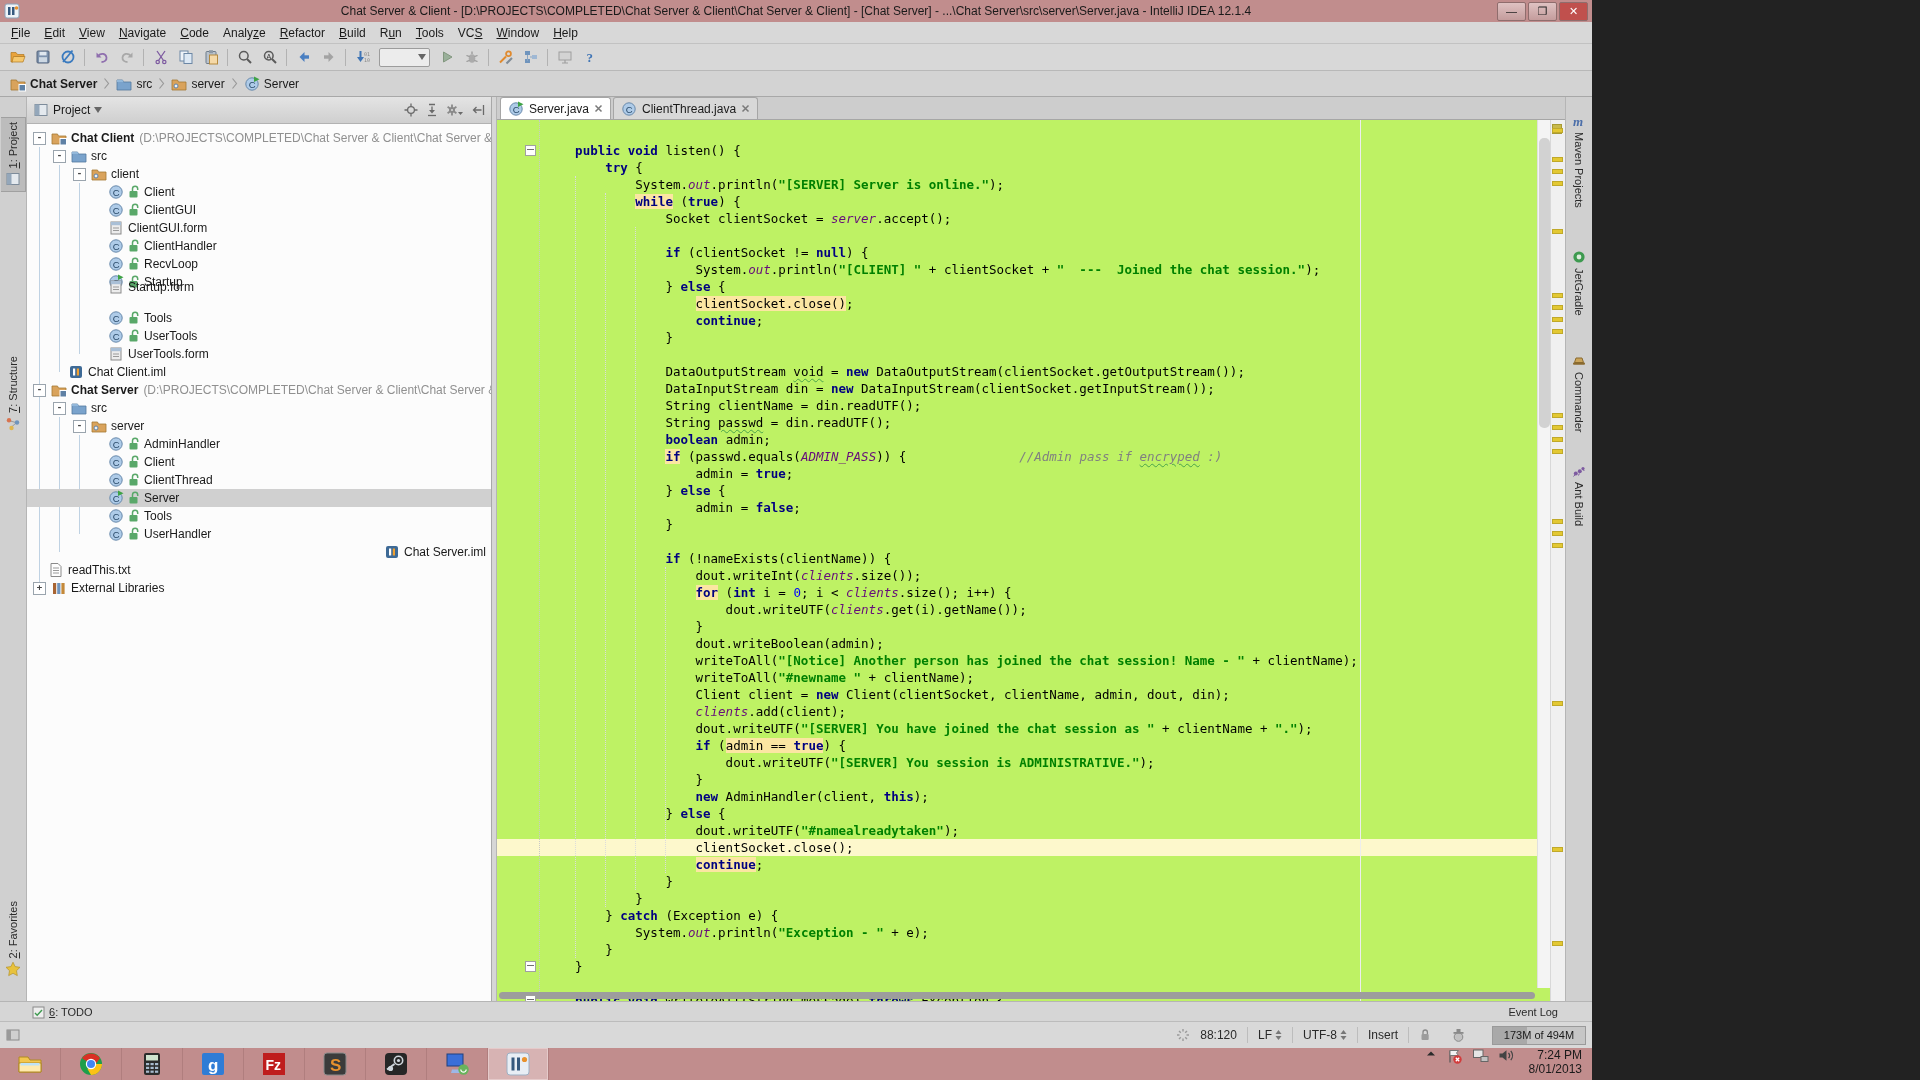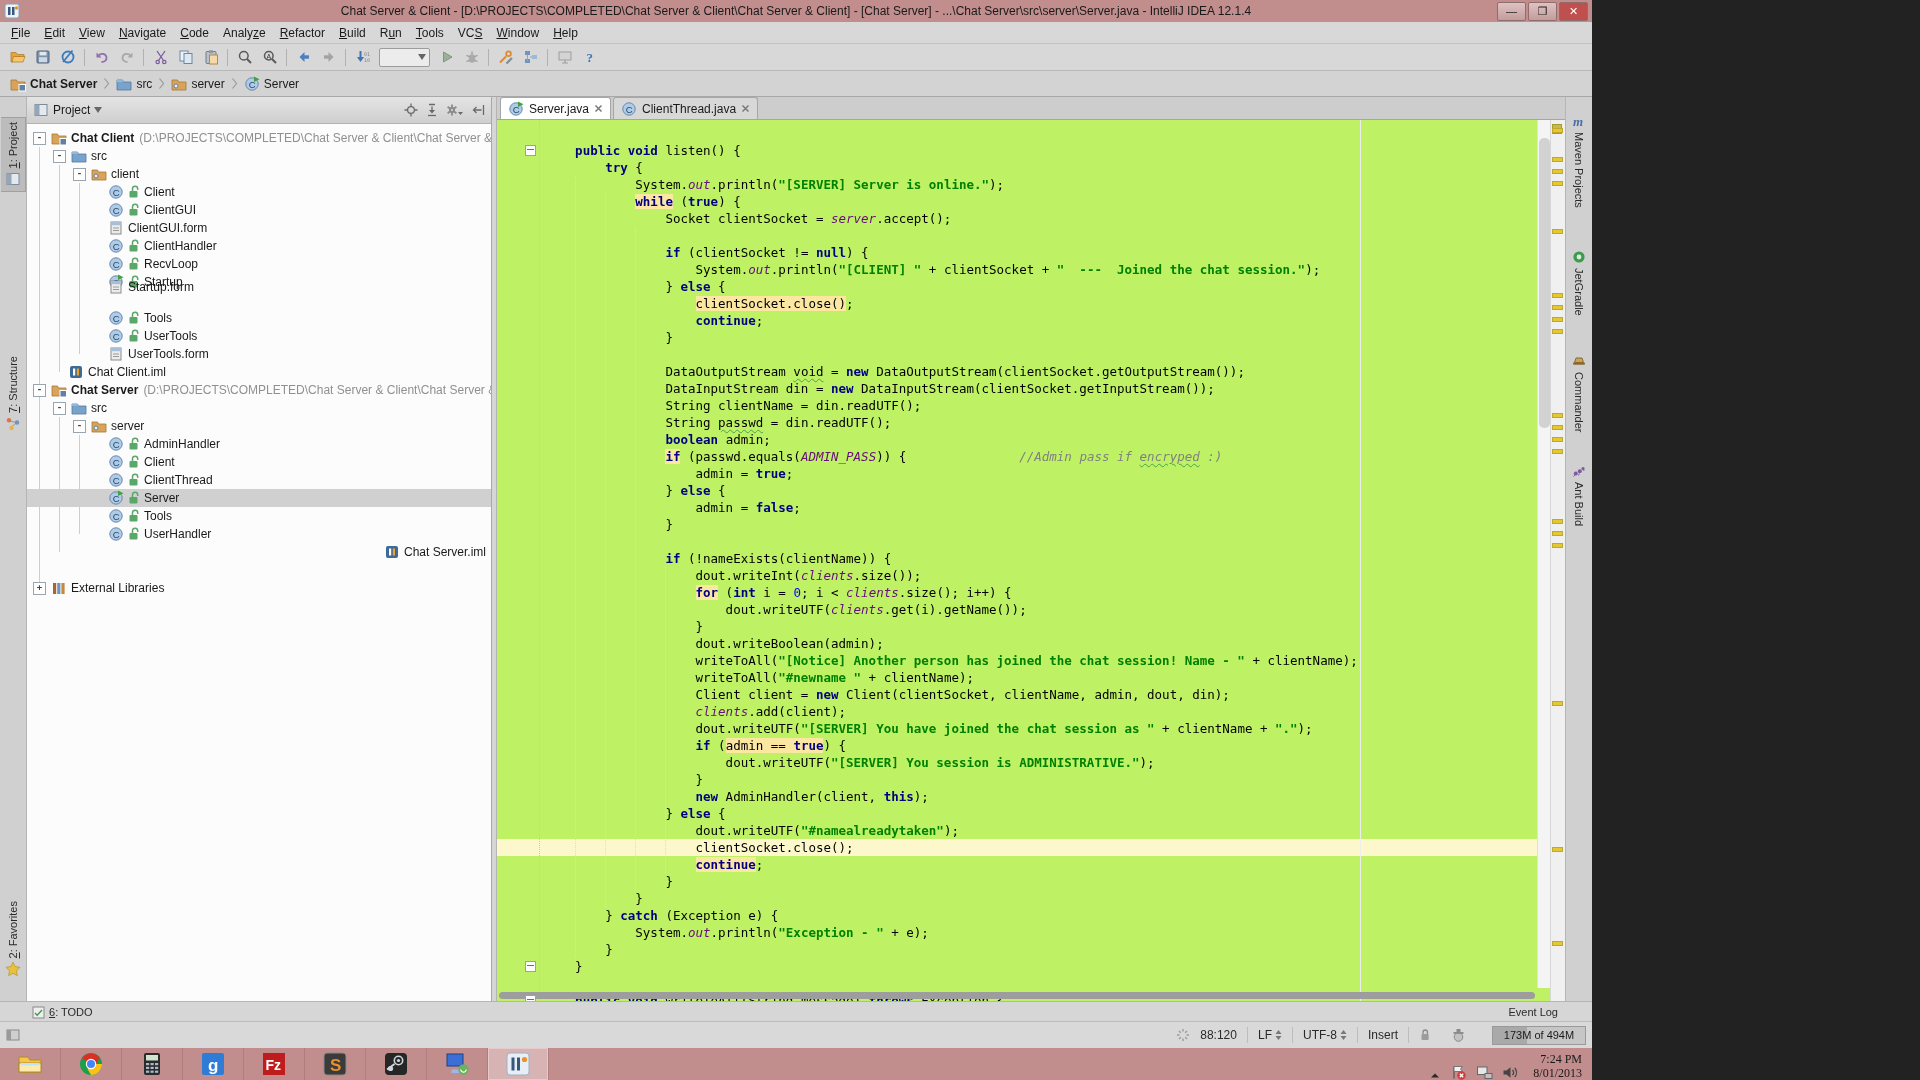--- a/index.html
+++ b/index.html
@@ -101,21 +101,21 @@
   #statusbar{position:absolute;left:0;right:0;bottom:32px;height:26px;background:#d9d9d9;border-top:1px solid #bcbcbc;display:flex;align-items:center;font-size:12px;color:#2a2a2a;padding:0 6px;}
   #sb-right{margin-left:auto;display:flex;align-items:center;gap:0;}
   .sb-item{padding:0 10px;display:flex;align-items:center;gap:3px;}
   .sb-sep{width:1px;height:16px;background:#bdbdbd;}
   #memory{width:92px;height:17px;border:1px solid #9a9a9a;background:linear-gradient(to right,#a9a9a9 0 37%,#c6c6c6 37%);display:flex;align-items:center;justify-content:center;font-size:11px;color:#1a1a1a;margin-left:16px;}
 
   
   #taskbar{position:absolute;left:0;right:0;bottom:0;height:32px;background:#c18d8d;display:flex;align-items:stretch;}
   .task-icon{width:60px;display:flex;align-items:center;justify-content:center;border-right:1px solid #b07e7e;}
   .task-icon.active{background:#d7b3b3;box-shadow:inset 0 0 0 1px #e5caca;}
-  #tray{margin-left:auto;display:flex;align-items:flex-end;gap:9px;padding-right:10px;font-family:Liberation Serif, serif;}
+  #tray{margin-left:auto;display:flex;align-items:flex-start;gap:9px;padding-right:10px;}
   #clock{text-align:right;font-size:12px;color:#1a1a1a;line-height:14px;padding-left:6px;}
 </style>
 </head>
 <body>
 
 <div id="screen">
 
   <div id="titlebar">
     <span class="ic" id="title-logo">
         <svg width="16" height="16" viewBox="0 0 16 16">
@@ -762,20 +762,29 @@
           </div>
           <div class="trow" style="top: 419px; padding-left: 41px; justify-content: flex-end;">
             <span class="ic ticon">
               <svg width="16" height="16" viewBox="0 0 16 16">
                 <rect x="2" y="2" width="12" height="12" rx="2" fill="#3e6a96"></rect>
                 <rect x="5" y="4.5" width="2.2" height="7" fill="#fff"></rect>
                 <rect x="8.8" y="4.5" width="2.2" height="7" fill="#f0a030"></rect>
               </svg>
             </span>
             <span class="tlabel">Chat Server.iml</span>
+          </div>
+          <div class="trow" style="top: 437px; padding-left: 21px;">
+            <span class="ic ticon">
+              <svg width="16" height="16" viewBox="0 0 16 16">
+                <path d="M3 1.5h7l3 3v10H3z" fill="#fdfdfd" stroke="#8a8a8a"></path>
+                <path d="M5 6h6M5 8.5h6M5 11h6" stroke="#9a9a9a"></path>
+              </svg>
+            </span>
+            <span class="tlabel">readThis.txt</span>
           </div>
           <div class="trow" style="top: 455px; padding-left: 6px;">
             <div class="texp">+</div>
             <span class="ic ticon">
               <svg width="16" height="16" viewBox="0 0 16 16">
                 <rect x="2" y="3" width="3.2" height="11" fill="#a86432"></rect>
                 <rect x="6.2" y="3" width="3.2" height="11" fill="#6f94bd"></rect>
                 <rect x="10.4" y="3" width="3.2" height="11" fill="#c4893a"></rect>
               </svg>
             </span>

